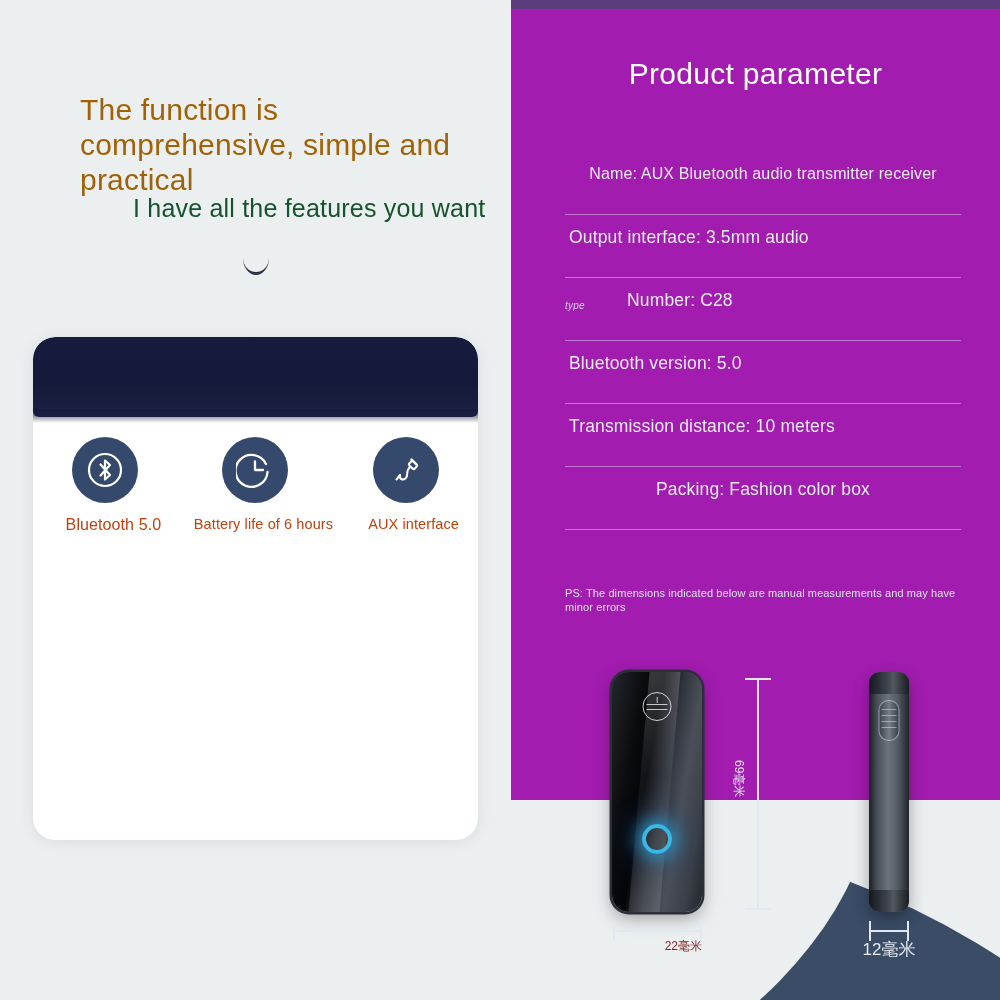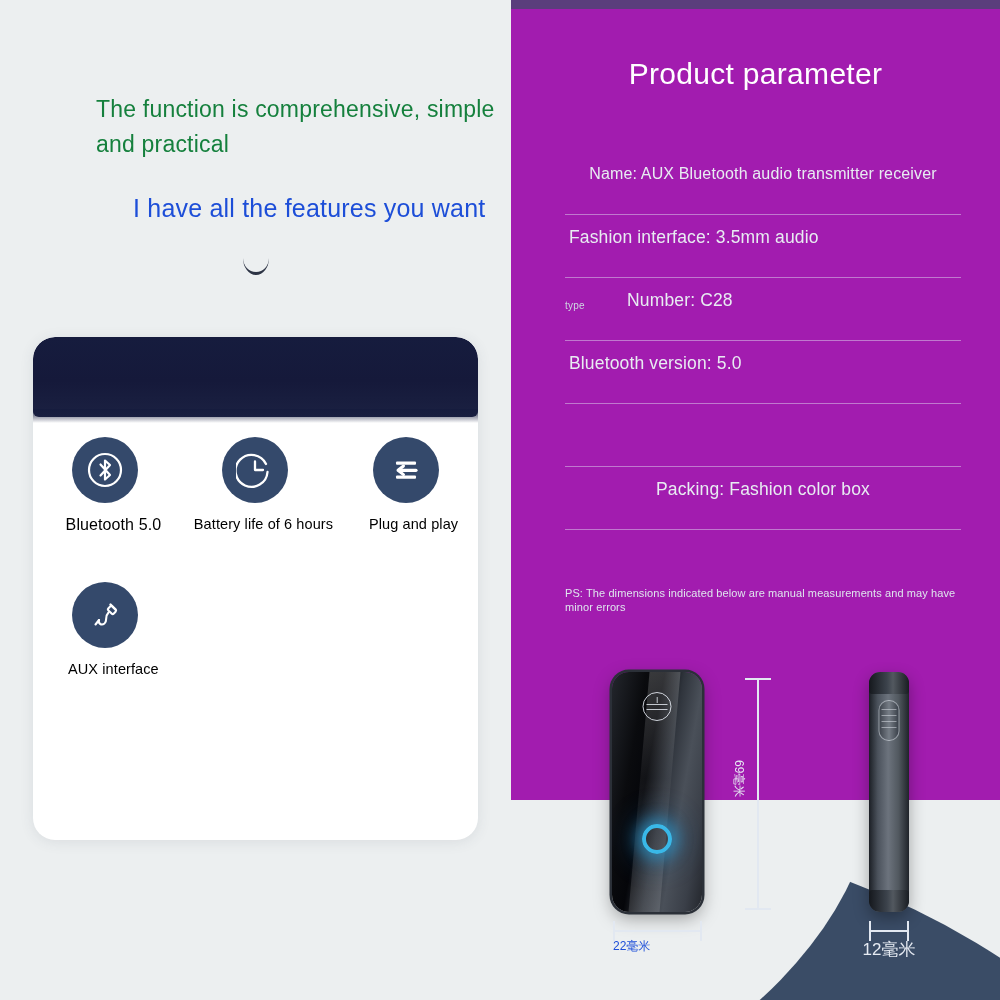--- a/index.html
+++ b/index.html
@@ -16,26 +16,26 @@
     position:absolute;left:-240px;top:828px;width:1500px;height:620px;
     background:#3a4c66;border-radius:50% 50% 0 0 / 100% 100% 0 0;
     transform:rotate(-3.2deg);
   }
   .bottom-wedge-mask{
     position:absolute;left:-300px;top:690px;width:1180px;height:470px;
     background:#eceff0;border-radius:0 0 58% 58% / 0 0 100% 100%;
   }
 
   .headline{
-    position:absolute;left:96px;top:92px;width:420px;
-    font-size:23px;line-height:35px;color:#15803d;letter-spacing:.2px;
+    position:absolute;left:80px;top:92px;width:420px;
+    font-size:30px;line-height:35px;color:#a16207;letter-spacing:.2px;
   }
   .subheadline{
     position:absolute;left:133px;top:192px;width:400px;
-    font-size:25px;line-height:32px;color:#1d4ed8;letter-spacing:.2px;
+    font-size:25px;line-height:32px;color:#14532d;letter-spacing:.2px;
   }
 
   .smile{
     position:absolute;left:243px;top:258px;width:26px;height:14px;
     border-bottom:3px solid #2c3344;border-radius:0 0 50% 50%/0 0 100% 100%;
   }
 
   
   .card{
     position:absolute;left:33px;top:337px;width:445px;height:503px;
@@ -56,21 +56,21 @@
     position:absolute;left:0;top:100px;width:445px;
     display:grid;grid-template-columns:repeat(3,1fr);row-gap:48px;
   }
   .feature{display:flex;flex-direction:column;align-items:center;}
   .fcircle{
     width:66px;height:66px;border-radius:50%;background:#34496b;
     display:flex;align-items:center;justify-content:center;
   }
   .fcircle svg{display:block;}
   .flabel{
-    margin-top:13px;font-size:14.5px;color:#000000;text-align:center;
+    margin-top:13px;font-size:14.5px;color:#c2410c;text-align:center;
     white-space:nowrap;letter-spacing:.1px;margin-left:16px;
   }
   .feature:nth-child(1) .flabel{font-size:16px;}
 
   
   .panel{
     position:absolute;left:511px;top:0;width:489px;height:800px;
     background:#a21caf;
     padding-left:12px;
   }
@@ -90,21 +90,21 @@
   }
   .spec-row[data-align="center"] .spec-text{justify-content:center;}
   .spec-row[data-align="left"] .spec-text{justify-content:flex-start;padding-left:4px;}
   .spec-row[data-align="indent"] .spec-text{justify-content:flex-start;padding-left:62px;}
   .spec-rule{
     position:absolute;left:0;bottom:0;width:100%;height:1px;
     background:rgba(228,234,243,.45);
   }
   .spec-row:first-child .spec-text{font-size:16px;}
   .type-tag{
-    position:absolute;left:0;top:22px;font-size:10px;color:#cfd7e2;letter-spacing:.2px;
+    position:absolute;left:0;top:22px;font-size:10px;color:#cfd7e2;letter-spacing:.2px;font-style:italic;
   }
 
   .ps-note{
     position:absolute;left:54px;top:586px;width:420px;
     font-size:11px;color:#dfe5ee;letter-spacing:.1px;line-height:14px;
   }
 
   
   .device-front{
     position:absolute;left:612px;top:672px;width:90px;height:240px;
@@ -175,22 +175,22 @@
     transform:rotate(90deg);transform-origin:left top;white-space:nowrap;
   }
 
   .dim-h{position:absolute;left:613px;top:930px;width:89px;height:2px;background:#e2e8f1;}
   .dim-h:before,.dim-h:after{
     content:"";position:absolute;top:-9px;width:2px;height:20px;background:#e2e8f1;
   }
   .dim-h:before{left:0;}
   .dim-h:after{right:0;}
   .dim-h-label{
-    position:absolute;left:613px;top:938px;width:89px;text-align:left;
-    font-size:12px;color:#1d4ed8;
+    position:absolute;left:613px;top:938px;width:89px;text-align:right;
+    font-size:12px;color:#7f1d1d;
   }
 
   .dim-h2{position:absolute;left:869px;top:930px;width:40px;height:2px;background:#e2e8f1;}
   .dim-h2:before,.dim-h2:after{
     content:"";position:absolute;top:-9px;width:2px;height:20px;background:#e2e8f1;
   }
   .dim-h2:before{left:0;}
   .dim-h2:after{right:0;}
   .dim-h2-label{
     position:absolute;left:849px;top:938px;width:80px;text-align:center;
@@ -230,31 +230,20 @@
           <svg width="38" height="38" viewBox="0 0 38 38">
             <path d="M30 13 A16 16 0 1 0 31.5 21" fill="none" stroke="#fff" stroke-width="2.3" stroke-linecap="round"></path>
             <path d="M19 10.5 V19 H27" fill="none" stroke="#fff" stroke-width="2.3" stroke-linecap="round" stroke-linejoin="round"></path>
           </svg>
         </div>
         <div class="flabel">Battery life of 6 hours</div>
       </div>
 
 
 
-      <div class="feature">
-        <div class="fcircle">
-          <svg width="38" height="38" viewBox="0 0 38 38">
-            <rect x="9" y="10.5" width="20" height="3.2" fill="#fff" rx="1"></rect>
-            <rect x="9" y="24.5" width="20" height="3.2" fill="#fff" rx="1"></rect>
-            <path d="M29 19.3 H12" fill="none" stroke="#fff" stroke-width="3.2" stroke-linecap="round"></path>
-            <path d="M16.5 15 L11 19.3 L16.5 23.6" fill="none" stroke="#fff" stroke-width="3" stroke-linecap="round" stroke-linejoin="round"></path>
-          </svg>
-        </div>
-        <div class="flabel">Plug and play</div>
-      </div>
 
       <div class="feature">
         <div class="fcircle">
           <svg width="38" height="38" viewBox="0 0 38 38">
             <path d="M24.5 8.5 L29.5 13.5" stroke="#fff" stroke-width="2.4" stroke-linecap="round"></path>
             <rect x="22.2" y="11.2" width="7.6" height="5.6" rx="1.6" fill="none" stroke="#fff" stroke-width="2.1" transform="rotate(45 26 14)"></rect>
             <path d="M22.5 16.5 C18 21 22 25 18.5 27.5 C15 30 12 27 13 24" fill="none" stroke="#fff" stroke-width="2.1" stroke-linecap="round"></path>
             <path d="M13 24 L9.5 28.5" fill="none" stroke="#fff" stroke-width="2.1" stroke-linecap="round"></path>
           </svg>
         </div>
@@ -267,33 +256,34 @@
   <div class="panel">
     <div class="panel-topstrip"></div>
     <div class="panel-title">Product parameter</div>
 
     <div class="spec-list">
       <div class="spec-row" data-align="center">
         <div class="spec-text">Name: AUX Bluetooth audio transmitter receiver</div>
         <div class="spec-rule"></div>
       </div>
       <div class="spec-row" data-align="left">
-        <div class="spec-text">Fashion interface: 3.5mm audio</div>
+        <div class="spec-text">Output interface: 3.5mm audio</div>
         <div class="spec-rule"></div>
       </div>
       <div class="spec-row" data-align="indent">
         <div class="type-tag">type</div>
         <div class="spec-text">Number: C28</div>
         <div class="spec-rule"></div>
       </div>
       <div class="spec-row" data-align="left">
         <div class="spec-text">Bluetooth version: 5.0</div>
         <div class="spec-rule"></div>
       </div>
       <div class="spec-row" data-align="left">
+        <div class="spec-text">Transmission distance: 10 meters</div>
         <div class="spec-rule"></div>
       </div>
       <div class="spec-row" data-align="center">
         <div class="spec-text">Packing: Fashion color box</div>
         <div class="spec-rule"></div>
       </div>
     </div>
 
     <div class="ps-note">PS: The dimensions indicated below are manual measurements and may have minor errors</div>
   </div>

